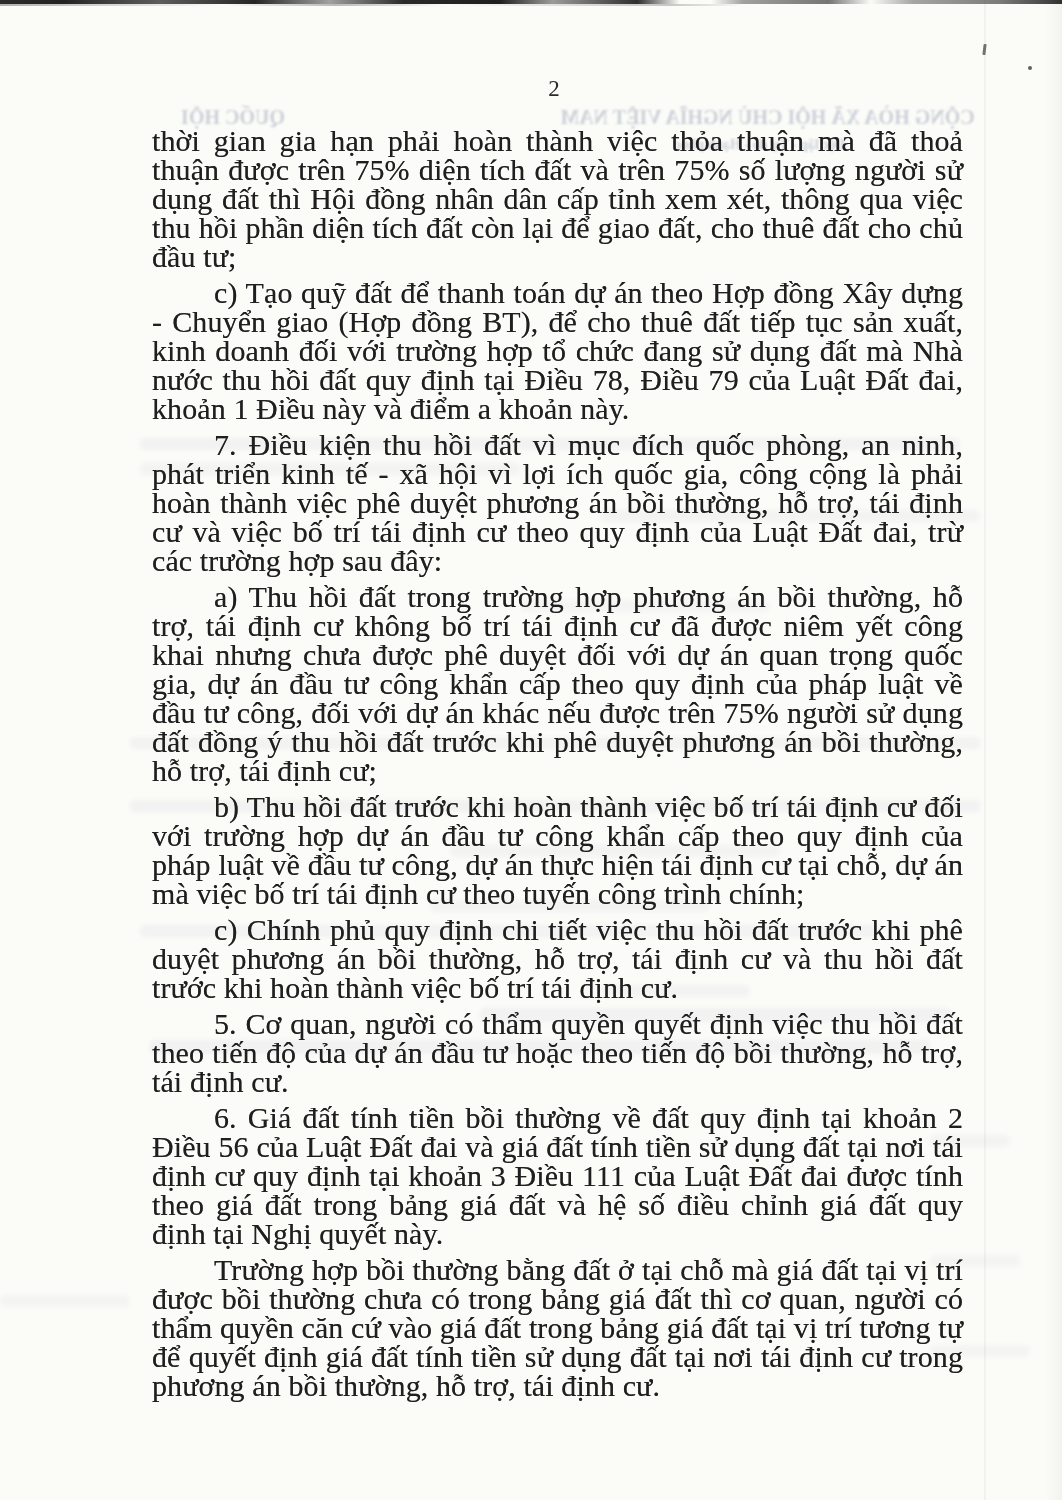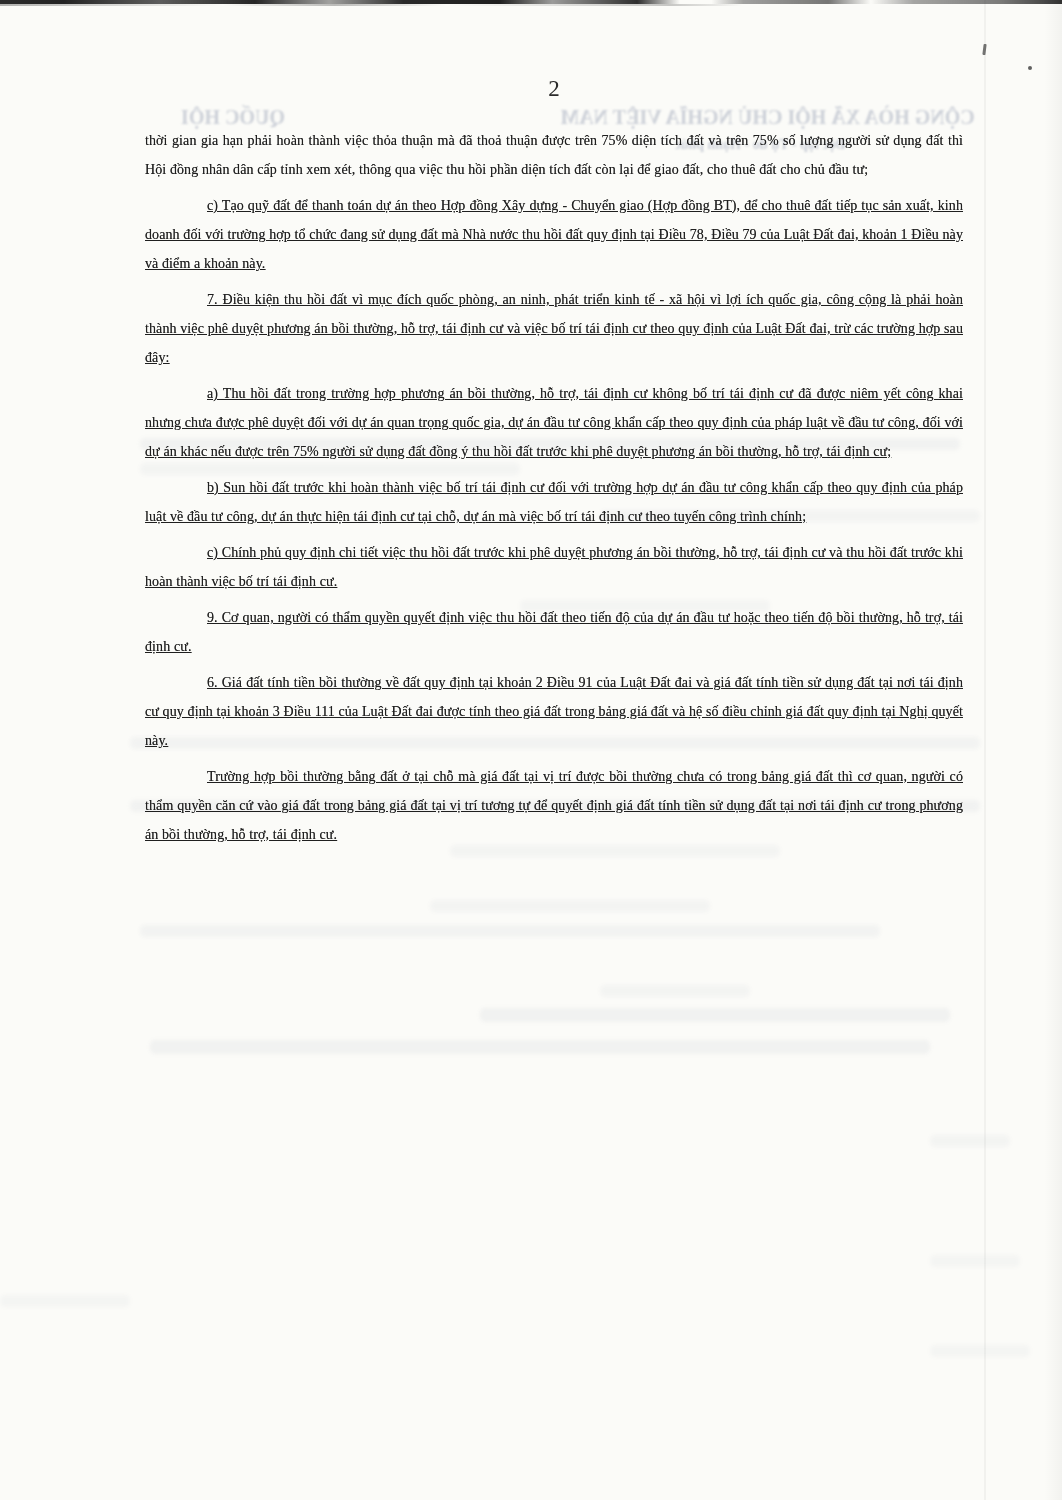--- a/index.html
+++ b/index.html
@@ -43,26 +43,26 @@
   .mark.dot{left:1028px;top:66px;width:4px;height:4px;border-radius:50%;opacity:.8;}
 
   .page-number{
     position:absolute;top:76px;left:145px;width:818px;
     text-align:center;font-size:23px;color:#2a2a2a;
   }
   .content{
     position:absolute;top:126px;left:145px;width:818px;
   }
   .para{
-    margin:0 0 7px 0;
-    font-size:14px;line-height:29px;
+    margin:0 0 7px 7px;
+    font-size:30px;line-height:29px;
     text-align:justify;letter-spacing:.1px;
     text-shadow:0 0 .5px rgba(25,25,25,.65);
   }
-  .para.indent{text-indent:62px;text-decoration:underline;}
+  .para.indent{text-indent:62px;}
 
   
   .ghost{
     position:absolute;transform:scaleX(-1);
     filter:blur(1.3px);
     color:rgba(95,110,142,.30);
     font-weight:bold;white-space:nowrap;text-align:center;
   }
   .g-left{top:106px;left:128px;width:210px;font-size:20px;}
   .g-right{top:106px;left:545px;width:445px;font-size:20px;}
@@ -107,20 +107,20 @@
   <div class="smudge" style="left:0;top:1295px;width:130px;opacity:.35"></div>
   <div class="smudge" style="left:930px;top:1345px;width:100px;opacity:.35"></div>
 
   <div class="page-number">2</div>
 
   <div class="content" id="content">
       <p class="para">thời gian gia hạn phải hoàn thành việc thỏa thuận mà đã thoả thuận được trên 75% diện tích đất và trên 75% số lượng người sử dụng đất thì Hội đồng nhân dân cấp tỉnh xem xét, thông qua việc thu hồi phần diện tích đất còn lại để giao đất, cho thuê đất cho chủ đầu tư;</p>
       <p class="para indent">c) Tạo quỹ đất để thanh toán dự án theo Hợp đồng Xây dựng - Chuyển giao (Hợp đồng BT), để cho thuê đất tiếp tục sản xuất, kinh doanh đối với trường hợp tổ chức đang sử dụng đất mà Nhà nước thu hồi đất quy định tại Điều 78, Điều 79 của Luật Đất đai, khoản 1 Điều này và điểm a khoản này.</p>
       <p class="para indent">7. Điều kiện thu hồi đất vì mục đích quốc phòng, an ninh, phát triển kinh tế - xã hội vì lợi ích quốc gia, công cộng là phải hoàn thành việc phê duyệt phương án bồi thường, hỗ trợ, tái định cư và việc bố trí tái định cư theo quy định của Luật Đất đai, trừ các trường hợp sau đây:</p>
       <p class="para indent">a) Thu hồi đất trong trường hợp phương án bồi thường, hỗ trợ, tái định cư không bố trí tái định cư đã được niêm yết công khai nhưng chưa được phê duyệt đối với dự án quan trọng quốc gia, dự án đầu tư công khẩn cấp theo quy định của pháp luật về đầu tư công, đối với dự án khác nếu được trên 75% người sử dụng đất đồng ý thu hồi đất trước khi phê duyệt phương án bồi thường, hỗ trợ, tái định cư;</p>
-      <p class="para indent">b) Sun hồi đất trước khi hoàn thành việc bố trí tái định cư đối với trường hợp dự án đầu tư công khẩn cấp theo quy định của pháp luật về đầu tư công, dự án thực hiện tái định cư tại chỗ, dự án mà việc bố trí tái định cư theo tuyến công trình chính;</p>
+      <p class="para indent">b) Thu hồi đất trước khi hoàn thành việc bố trí tái định cư đối với trường hợp dự án đầu tư công khẩn cấp theo quy định của pháp luật về đầu tư công, dự án thực hiện tái định cư tại chỗ, dự án mà việc bố trí tái định cư theo tuyến công trình chính;</p>
       <p class="para indent">c) Chính phủ quy định chi tiết việc thu hồi đất trước khi phê duyệt phương án bồi thường, hỗ trợ, tái định cư và thu hồi đất trước khi hoàn thành việc bố trí tái định cư.</p>
-      <p class="para indent">9. Cơ quan, người có thẩm quyền quyết định việc thu hồi đất theo tiến độ của dự án đầu tư hoặc theo tiến độ bồi thường, hỗ trợ, tái định cư.</p>
-      <p class="para indent">6. Giá đất tính tiền bồi thường về đất quy định tại khoản 2 Điều 91 của Luật Đất đai và giá đất tính tiền sử dụng đất tại nơi tái định cư quy định tại khoản 3 Điều 111 của Luật Đất đai được tính theo giá đất trong bảng giá đất và hệ số điều chỉnh giá đất quy định tại Nghị quyết này.</p>
+      <p class="para indent">5. Cơ quan, người có thẩm quyền quyết định việc thu hồi đất theo tiến độ của dự án đầu tư hoặc theo tiến độ bồi thường, hỗ trợ, tái định cư.</p>
+      <p class="para indent">6. Giá đất tính tiền bồi thường về đất quy định tại khoản 2 Điều 56 của Luật Đất đai và giá đất tính tiền sử dụng đất tại nơi tái định cư quy định tại khoản 3 Điều 111 của Luật Đất đai được tính theo giá đất trong bảng giá đất và hệ số điều chỉnh giá đất quy định tại Nghị quyết này.</p>
       <p class="para indent">Trường hợp bồi thường bằng đất ở tại chỗ mà giá đất tại vị trí được bồi thường chưa có trong bảng giá đất thì cơ quan, người có thẩm quyền căn cứ vào giá đất trong bảng giá đất tại vị trí tương tự để quyết định giá đất tính tiền sử dụng đất tại nơi tái định cư trong phương án bồi thường, hỗ trợ, tái định cư.</p>
     </div>
 
 </div>
 
 </body></html>

